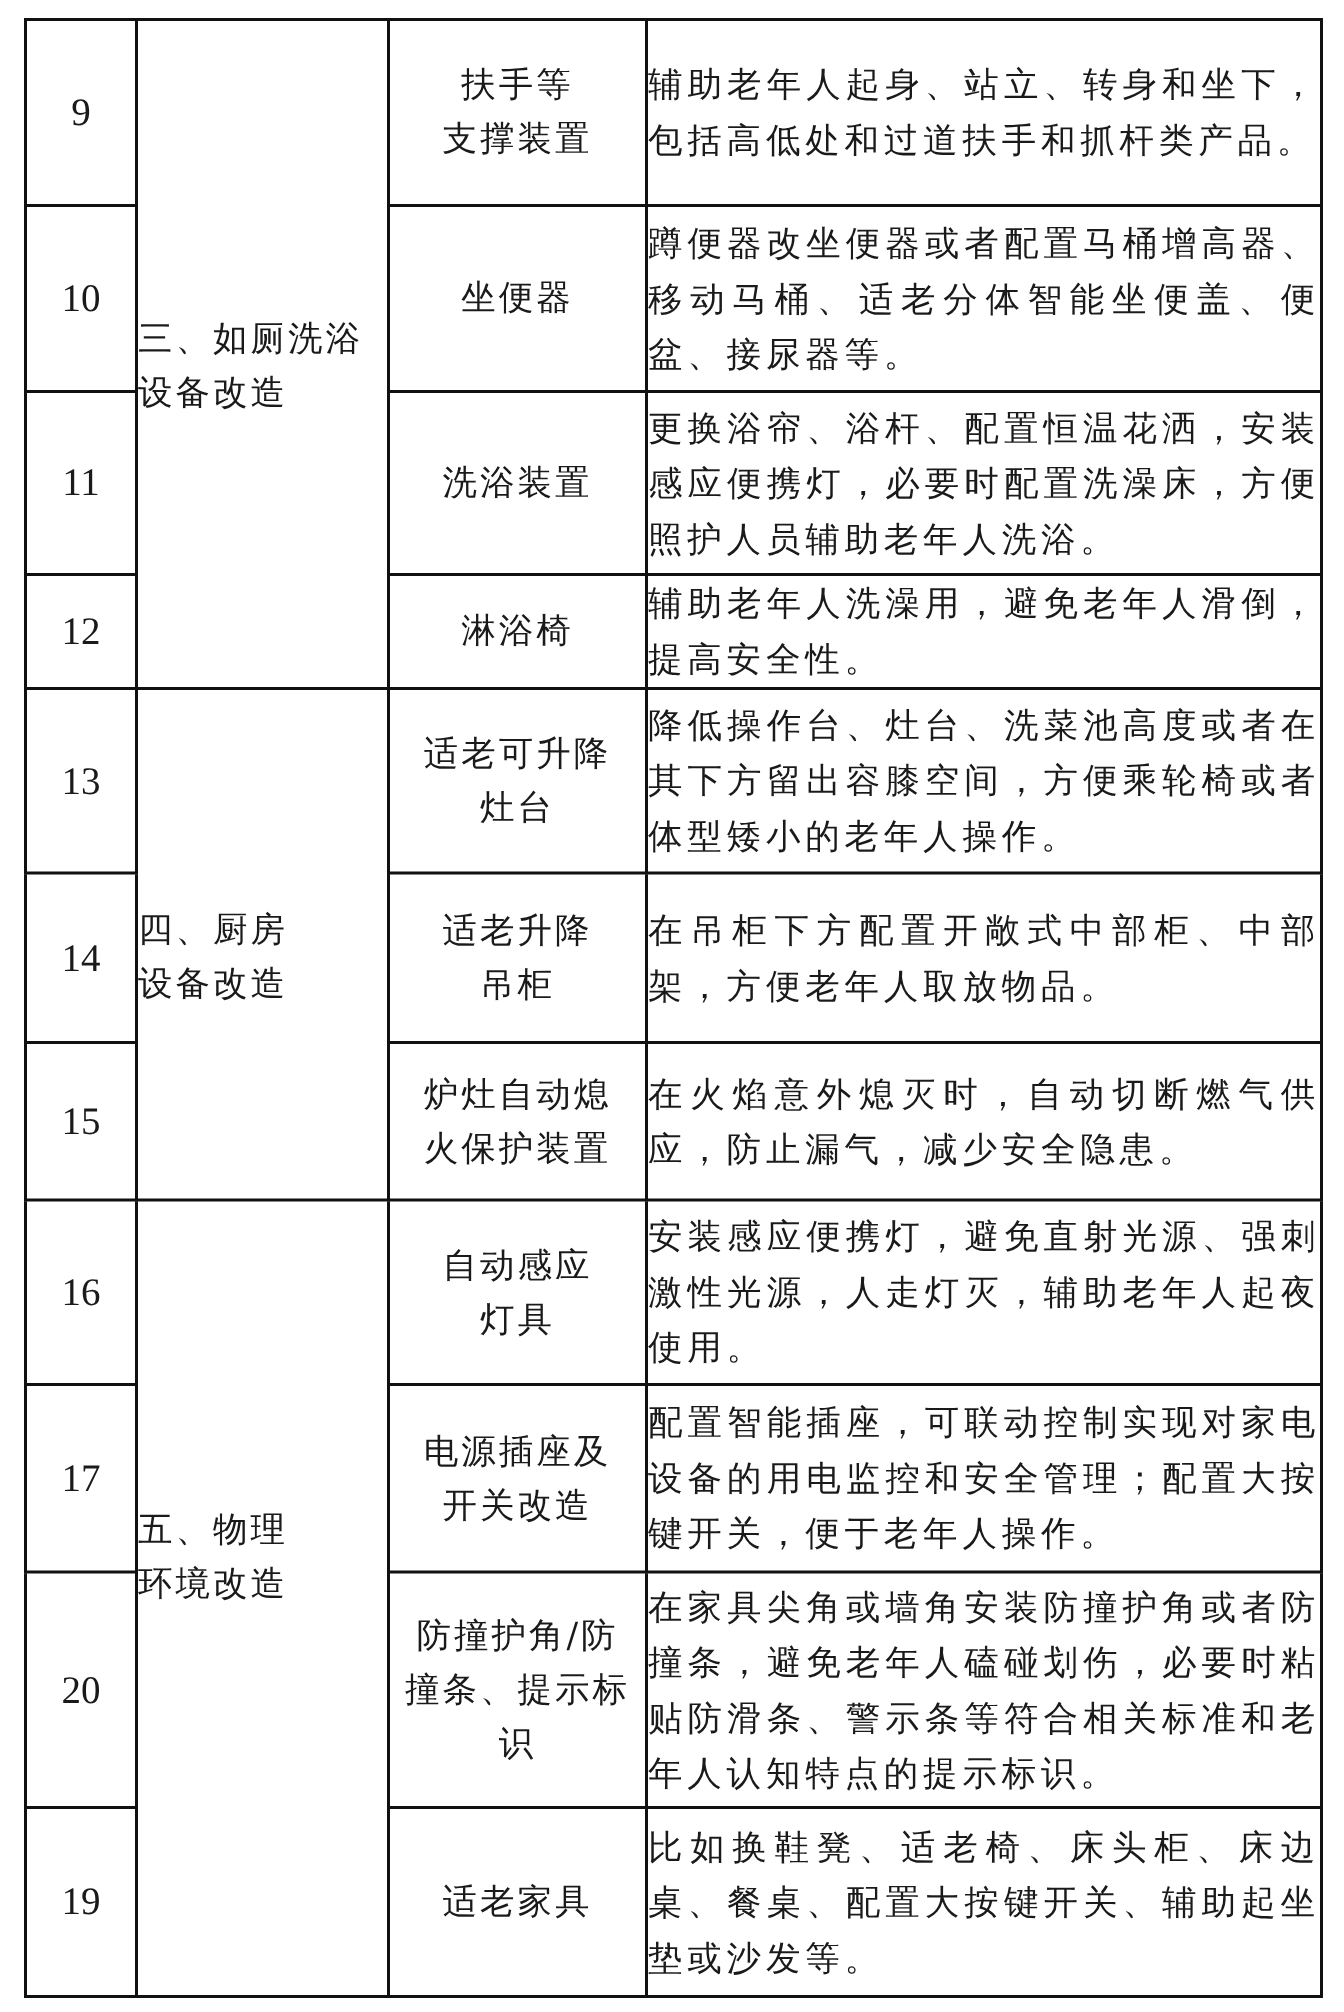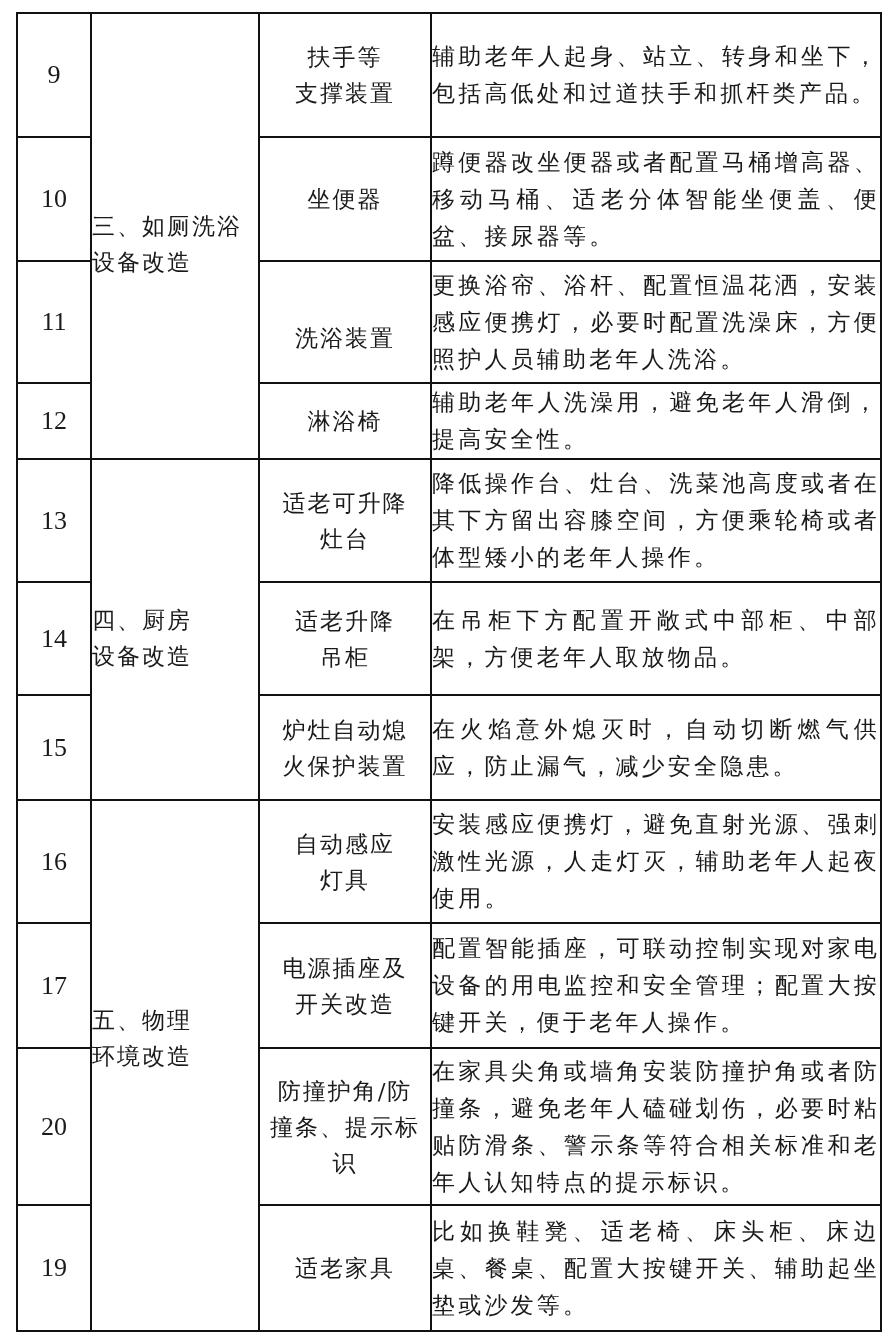--- a/index.html
+++ b/index.html
@@ -25,21 +25,21 @@
 支撑装置</span></td>
       <td class="desc">辅助老年人起身、站立、转身和坐下，包括高低处和过道扶手和抓杆类产品。</td>
     </tr>
     <tr style="height:124px">
       <td class="num">10</td>
       <td class="item"><span style="white-space:pre-line">坐便器</span></td>
       <td class="desc">蹲便器改坐便器或者配置马桶增高器、移动马桶、适老分体智能坐便盖、便盆、接尿器等。</td>
     </tr>
     <tr style="height:122px">
       <td class="num">11</td>
-      <td class="item"><span style="white-space:pre-line;position:relative;top:16px">洗浴装置</span></td>
+      <td class="item"><span style="white-space:pre-line;position:relative;top:0">洗浴装置</span></td>
       <td class="desc">更换浴帘、浴杆、配置恒温花洒，安装感应便携灯，必要时配置洗澡床，方便照护人员辅助老年人洗浴。</td>
     </tr>
     <tr style="height:69px">
       <td class="num">12</td>
       <td class="item"><span style="white-space:pre-line">淋浴椅</span></td>
       <td class="desc">辅助老年人洗澡用，避免老年人滑倒，提高安全性。</td>
     </tr>
     <tr style="height:123px">
       <td class="num">13</td>
       <td class="cat" rowspan="3"><span style="white-space:pre-line;display:inline-block;position:relative;top:8px">四、厨房

